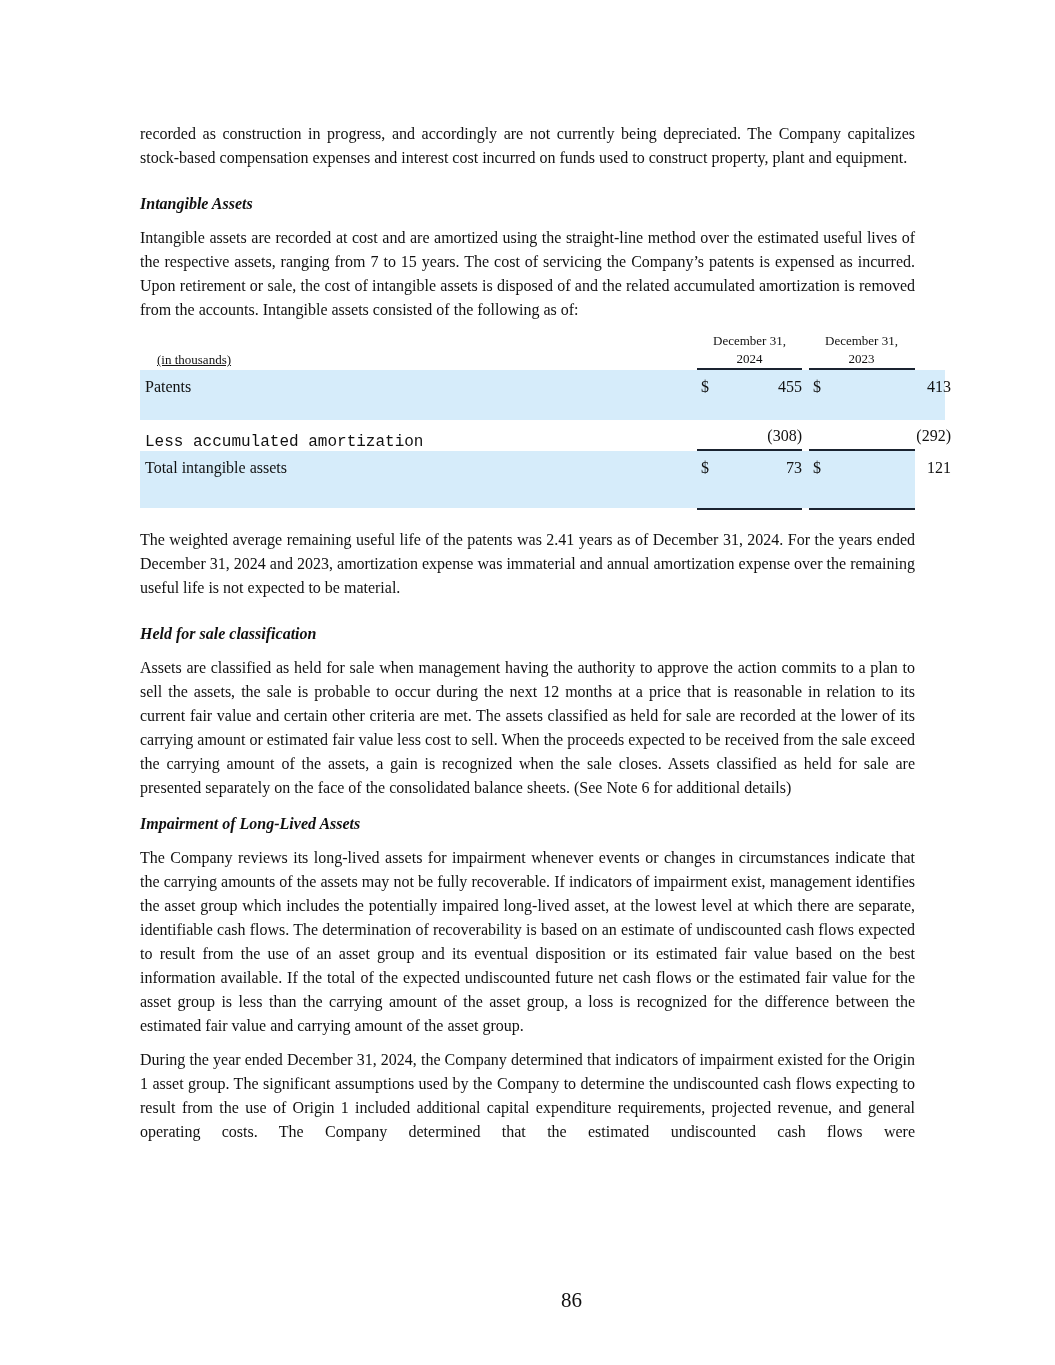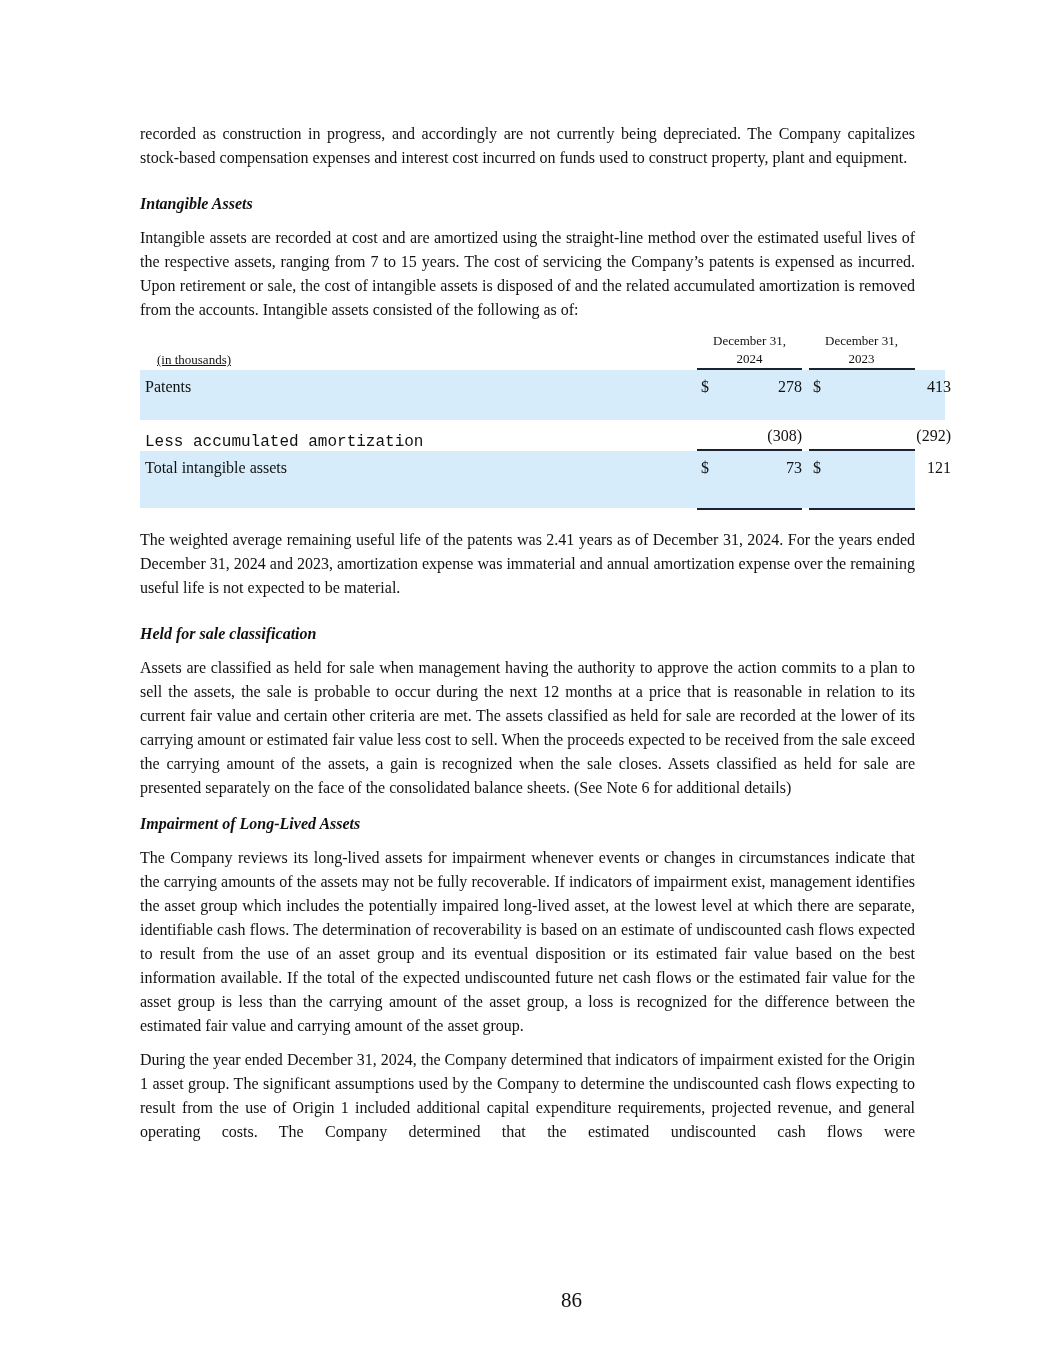--- a/index.html
+++ b/index.html
@@ -138,21 +138,21 @@
         <div>December 31,</div>
         <div>2023</div>
       </div>
     </div>
 
     <div class="row shaded" style="height:50px;padding-left:30px;">
       <div class="rule r1" style="top:-2px;"></div>
       <div class="rule r2" style="top:-2px;"></div>
       <span class="label">Patents</span>
       <span class="dollar d1">$</span>
-      <span class="num n1">278</span>
+      <span class="num n1">455</span>
       <span class="dollar d2">$</span>
       <span class="num n2">413</span>
     </div>
 
     <div class="row" style="height:31px;">
       <span class="label" style="top:12px;font-family:Liberation Mono, monospace;">Less accumulated amortization</span>
       <span class="num n1" style="top:6px;">(308)</span>
       <span class="num n2" style="top:6px;">(292)</span>
     </div>
 

